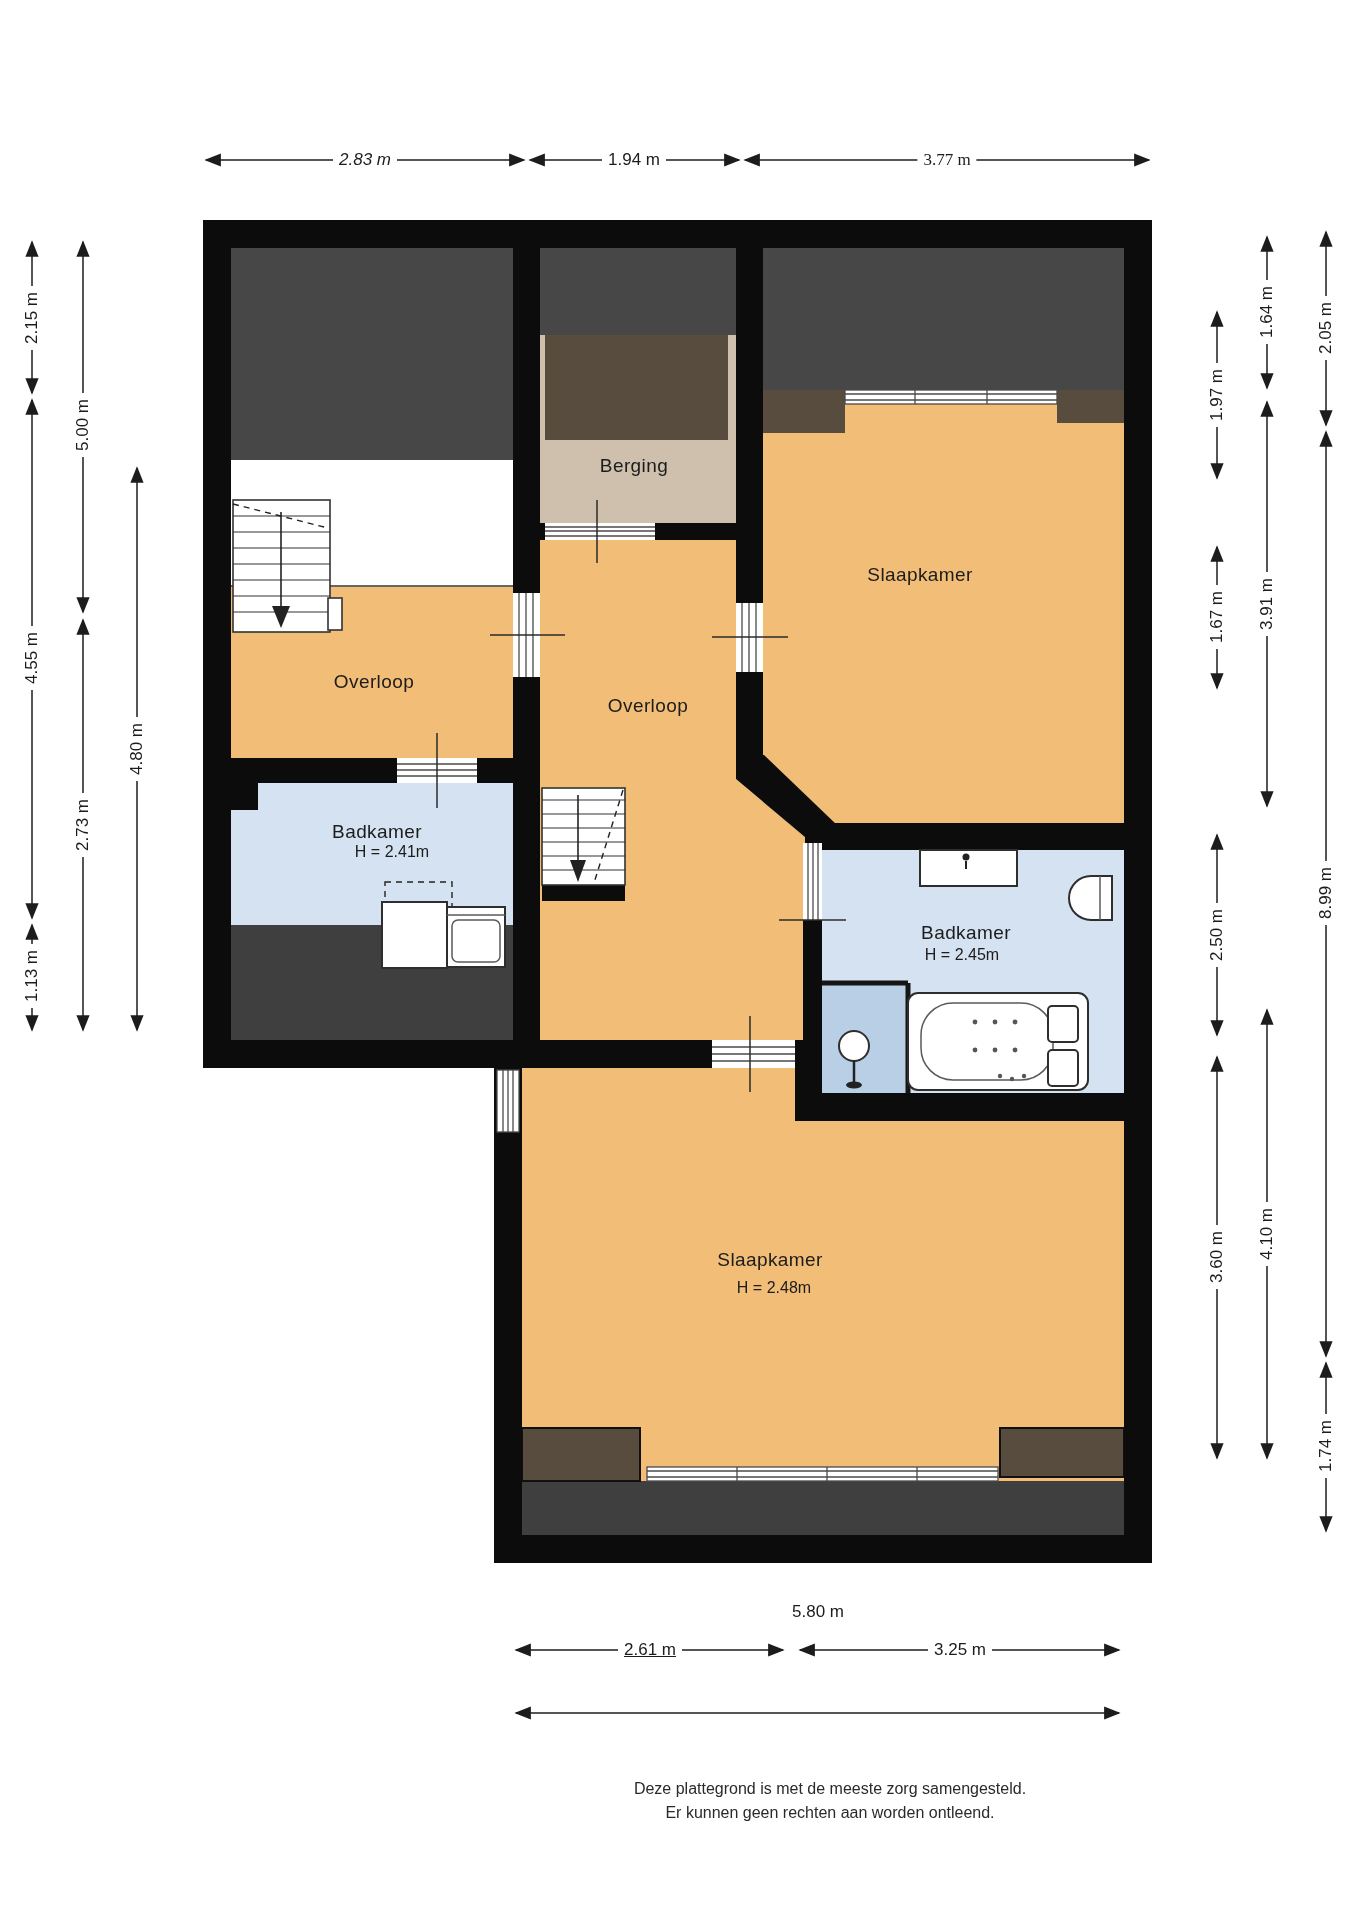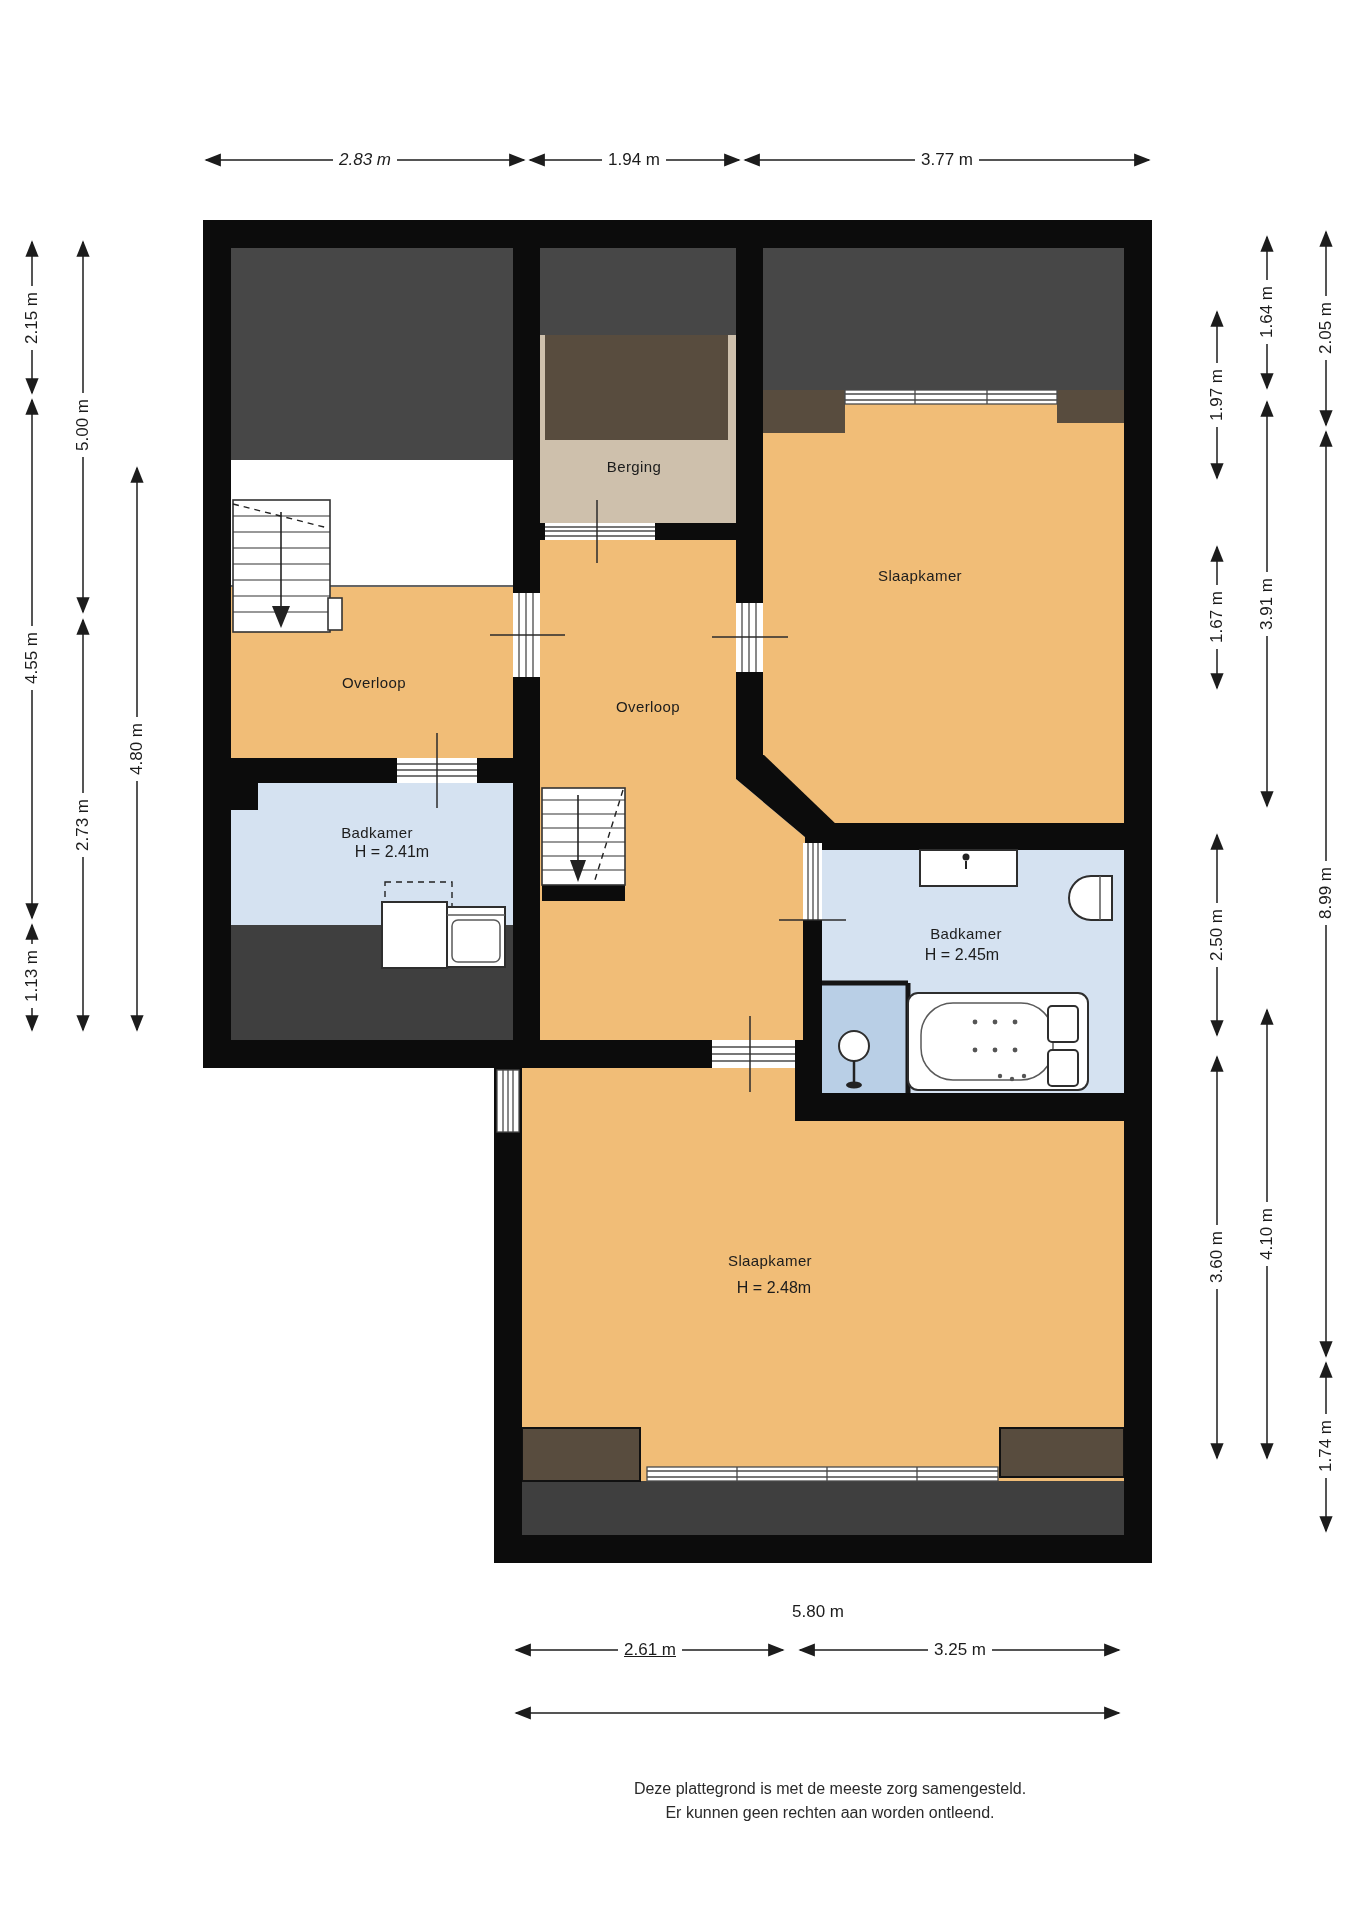--- a/index.html
+++ b/index.html
@@ -26,21 +26,21 @@
   .fix-thin{fill:none;stroke:#5a5a5a;stroke-width:1.5;}
   .stair{fill:#ffffff;stroke:#333;stroke-width:1.6;}
   .tread{stroke:#333;stroke-width:1.2;}
   .dash{stroke:#222;stroke-width:1.4;stroke-dasharray:6 5;fill:none;}
   .arr{stroke:#222;stroke-width:1.6;}
   .arrhead{fill:#222;}
   .dim{stroke:#1c1c1c;stroke-width:1.5;}
   .sep{stroke:#333;stroke-width:1.5;}
   .label{position:absolute;transform:translate(-50%,-50%);color:#1c1c1c;
     white-space:nowrap;text-align:center;}
-  .room-label{font-size:15px;letter-spacing:.4px;}
+  .room-label{font-size:19px;letter-spacing:.4px;}
   .h-label{font-size:16px;}
   .dim-label{font-size:17px;background:var(--bg);padding:0 6px;}
   .dim-label.vert{transform:translate(-50%,-50%) rotate(-90deg);}
   .footer-line{position:absolute;transform:translateX(-50%);font-size:16px;color:#2a2a2a;}
 </style>
 </head>
 <body>
 
 <div id="canvas">
 
@@ -291,21 +291,21 @@
   <div class="label room-label" style="left:377px;top:832px;">Badkamer</div>
   <div class="label h-label" style="left:380px;top:852px;margin-left:12px;">H = 2.41m</div>
   <div class="label room-label" style="left:920px;top:575px;">Slaapkamer</div>
   <div class="label room-label" style="left:966px;top:933px;">Badkamer</div>
   <div class="label h-label" style="left:962px;top:955px;">H = 2.45m</div>
   <div class="label room-label" style="left:770px;top:1260px;">Slaapkamer</div>
   <div class="label h-label" style="left:774px;top:1288px;">H = 2.48m</div>
 
   <div class="label dim-label" style="left:365px;top:160px;font-style:italic;">2.83 m</div>
   <div class="label dim-label" style="left:634px;top:160px;">1.94 m</div>
-  <div class="label dim-label" style="left:947px;top:160px;">3.77 m</div>
+  <div class="label dim-label" style="left:947px;top:160px;font-family:Liberation Serif, serif;">3.77 m</div>
 
   <div class="label dim-label" style="left:650px;top:1650px;text-decoration:underline;">2.61 m</div>
   <div class="label dim-label" style="left:960px;top:1650px;">3.25 m</div>
   <div class="label dim-label" style="left:818px;top:1612px;">5.80 m</div>
 
   <div class="label dim-label vert" style="left:32px;top:318px;">2.15 m</div>
   <div class="label dim-label vert" style="left:83px;top:425px;">5.00 m</div>
   <div class="label dim-label vert" style="left:32px;top:658px;">4.55 m</div>
   <div class="label dim-label vert" style="left:137px;top:749px;">4.80 m</div>
   <div class="label dim-label vert" style="left:83px;top:825px;">2.73 m</div>

